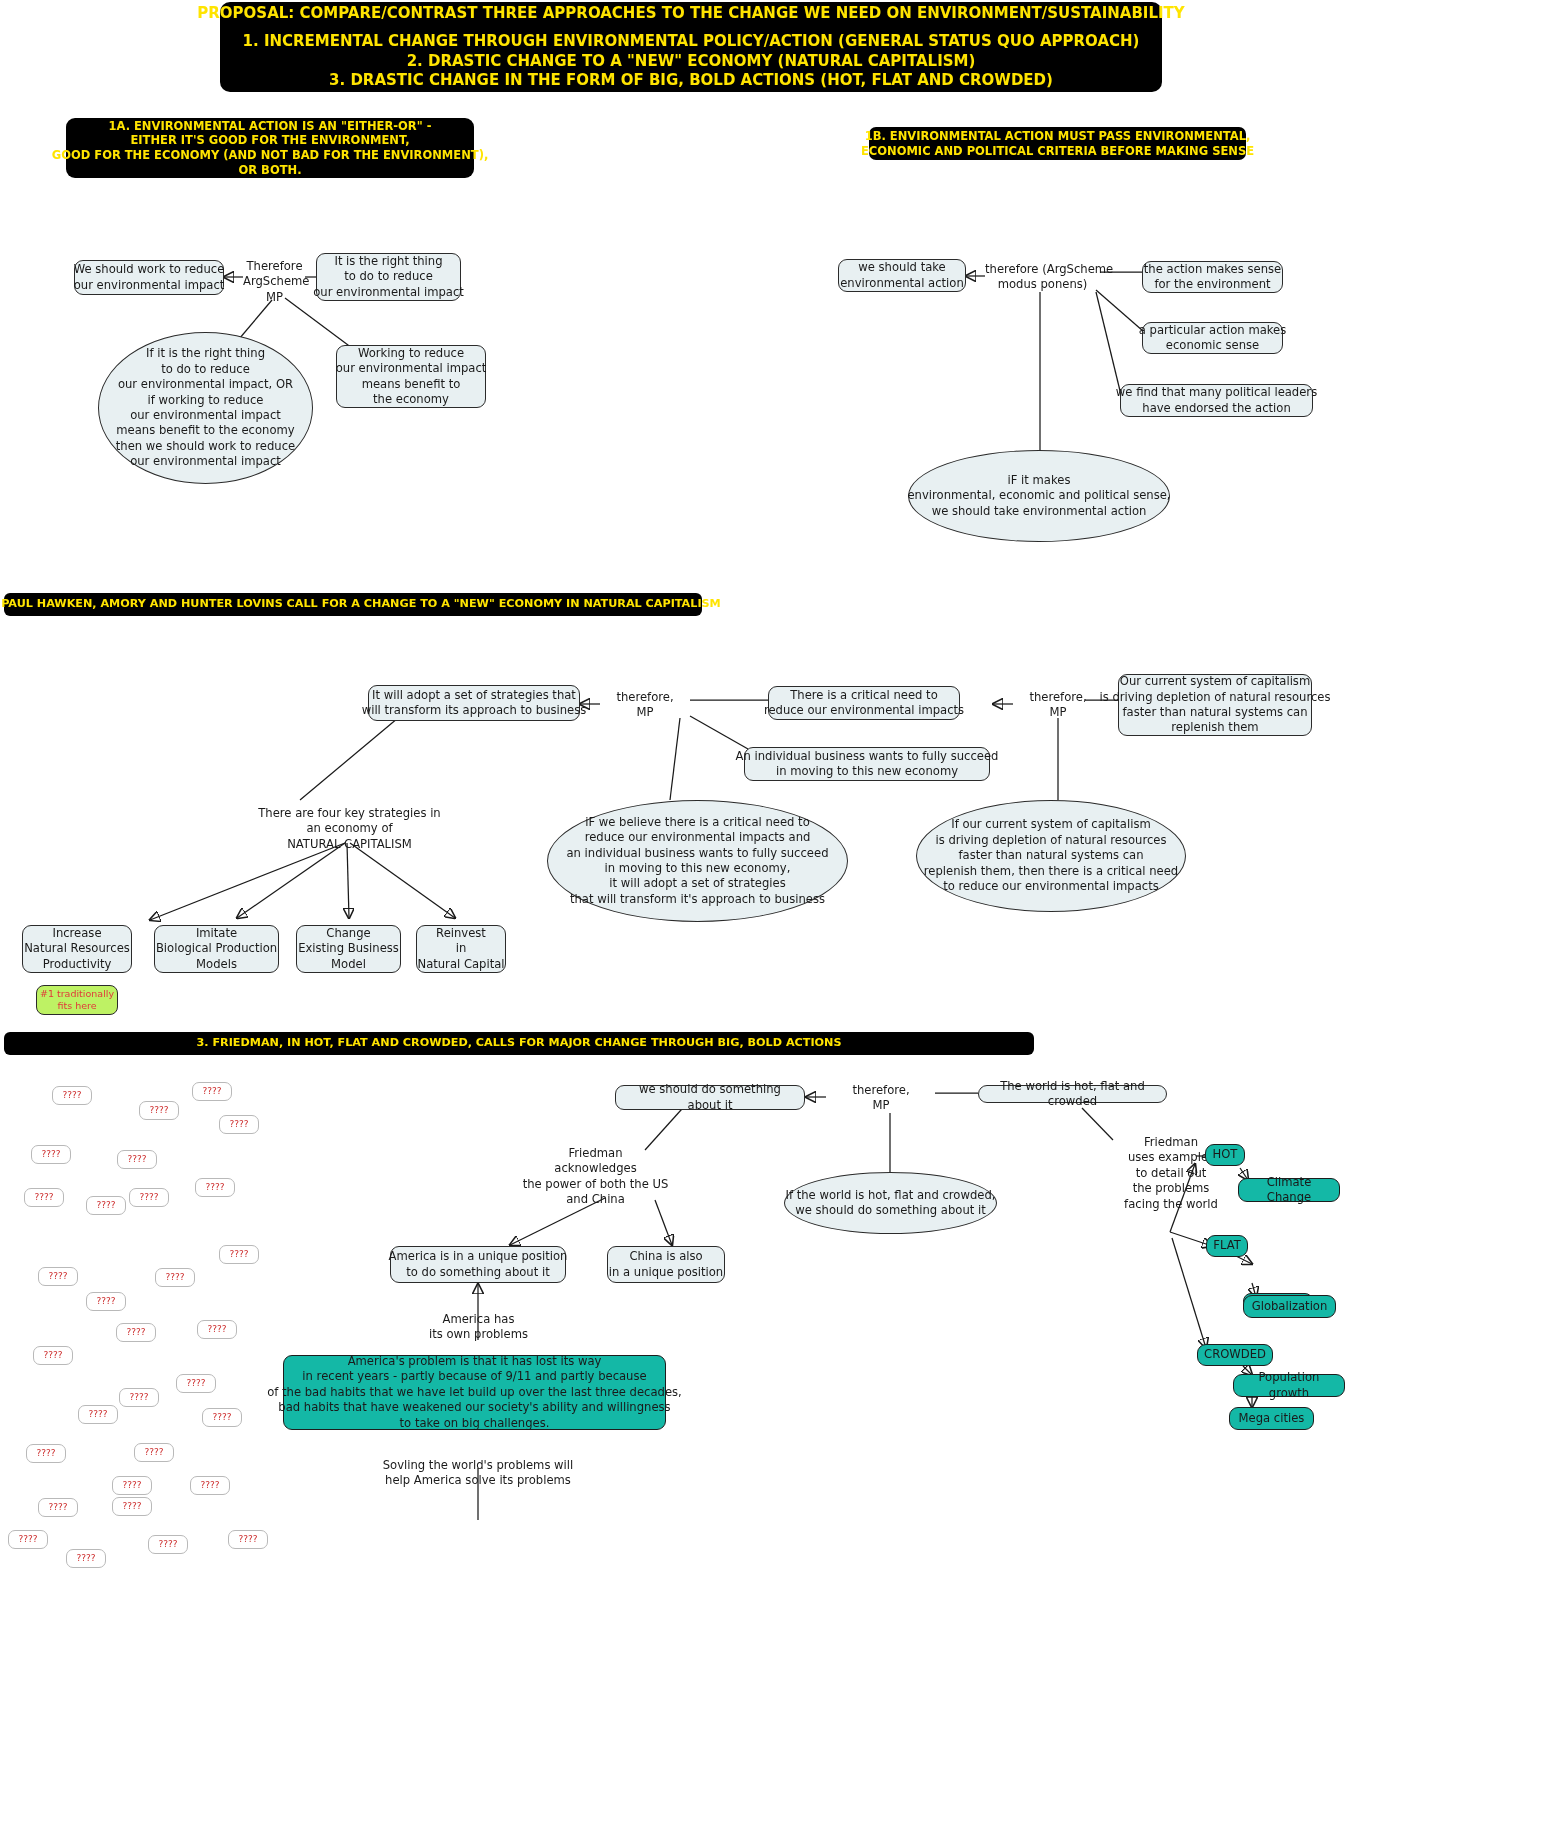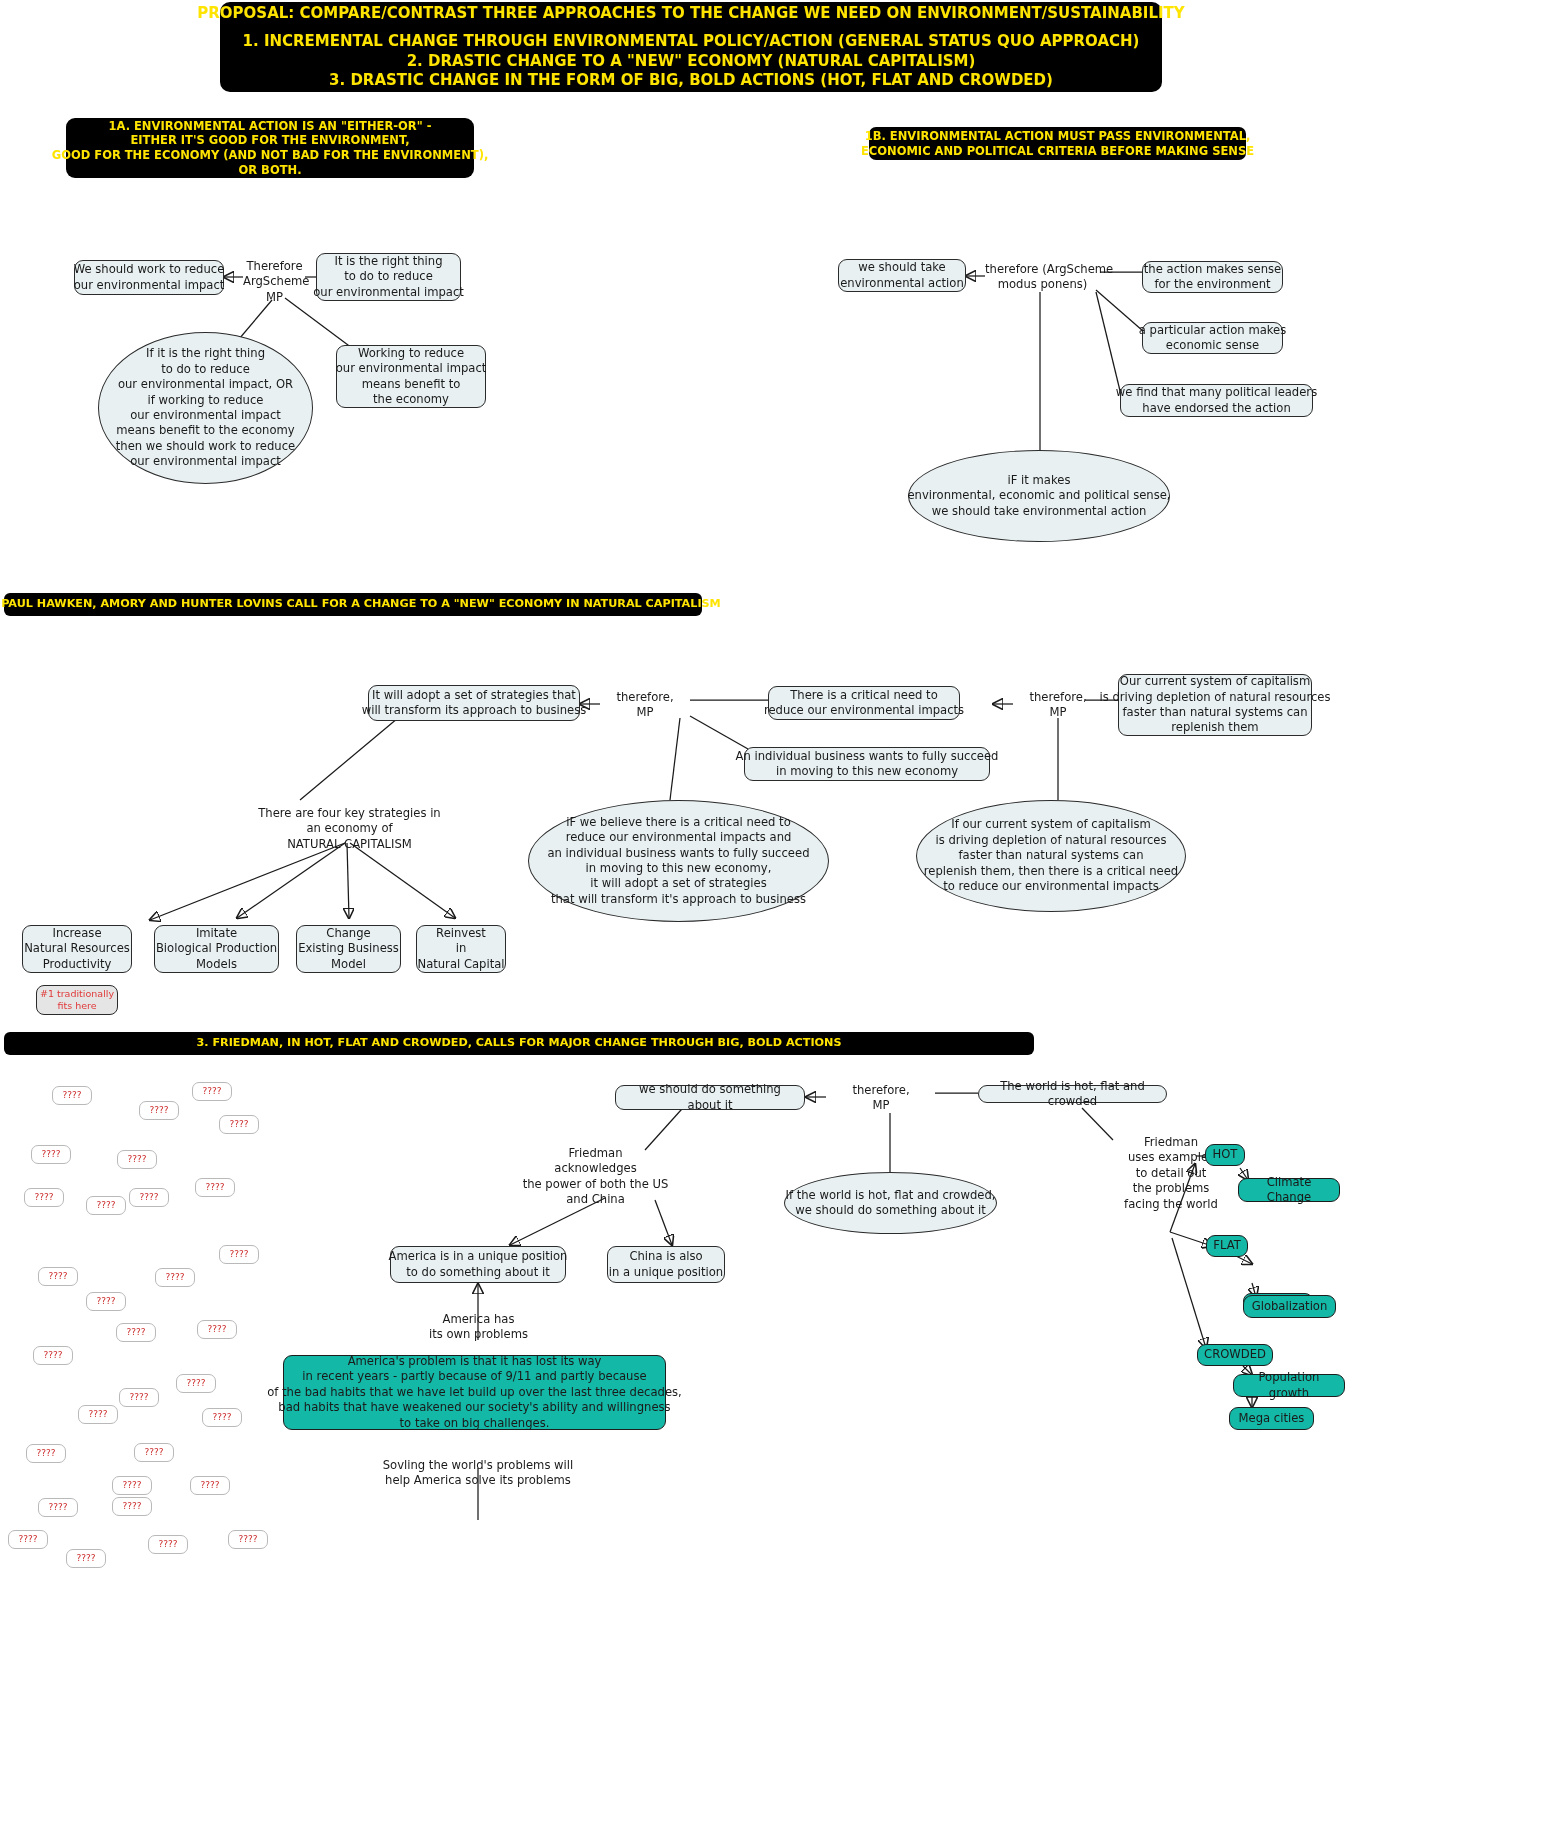--- a/index.html
+++ b/index.html
@@ -27,21 +27,21 @@
     position:absolute;box-sizing:border-box;
     background:#e8f0f2;border:1px solid #2b2b2b;border-radius:9px;
     color:#1a1a1a;font-size:11.6px;line-height:1.33;
     display:flex;align-items:center;justify-content:center;text-align:center;
     padding:4px 7px;
   }
   .node.ell{border-radius:50%;}
   .node.green{background:#14b8a6;border-color:#1d1d1d;}
   .node.qq{background:#ffffff;border:1px solid #b9b9b9;border-radius:7px;
            color:#cc2a2a;font-size:9px;padding:2px 3px;}
-  .node.rednote{background:#e5e5e5;border:1px solid #2b2b2b;border-radius:8px;
+  .node.rednote{background:#bef264;border:1px solid #2b2b2b;border-radius:8px;
            color:#e03a3a;font-size:9.5px;line-height:1.25;}
 
   
   .lbl{position:absolute;font-size:11.6px;line-height:1.33;color:#1a1a1a;
        text-align:center;white-space:pre;}
 
   svg.wires{position:absolute;left:0;top:0;width:1565px;height:1825px;
             pointer-events:none;overflow:visible;}
   svg.wires line,svg.wires path{stroke:#1a1a1a;stroke-width:1.25;fill:none;}
 </style>
@@ -173,21 +173,21 @@
   <div class="node" style="left: 768px; top: 686px; width: 192px; height: 34px; white-space: pre;">There is a critical need to
 reduce our environmental impacts</div>
   <div class="lbl" style="left: 1013px; top: 690px; width: 90px; white-space: pre;">therefore,
 MP</div>
   <div class="node" style="left: 1118px; top: 674px; width: 194px; height: 62px; white-space: pre;">Our current system of capitalism
 is driving depletion of natural resources
 faster than natural systems can
 replenish them</div>
   <div class="node" style="left: 744px; top: 747px; width: 246px; height: 34px; white-space: pre;">An individual business wants to fully succeed
 in moving to this new economy</div>
-  <div class="node ell" style="left: 528px; top: 800px; width: 301px; height: 122px; white-space: pre;">iF we believe there is a critical need to
+  <div class="node ell" style="left: 547px; top: 800px; width: 301px; height: 122px; white-space: pre;">iF we believe there is a critical need to
 reduce our environmental impacts and
 an individual business wants to fully succeed
 in moving to this new economy,
 it will adopt a set of strategies
 that will transform it's approach to business</div>
   <div class="node ell" style="left: 916px; top: 800px; width: 270px; height: 112px; white-space: pre;">If our current system of capitalism
 is driving depletion of natural resources
 faster than natural systems can
 replenish them, then there is a critical need
 to reduce our environmental impacts</div>

